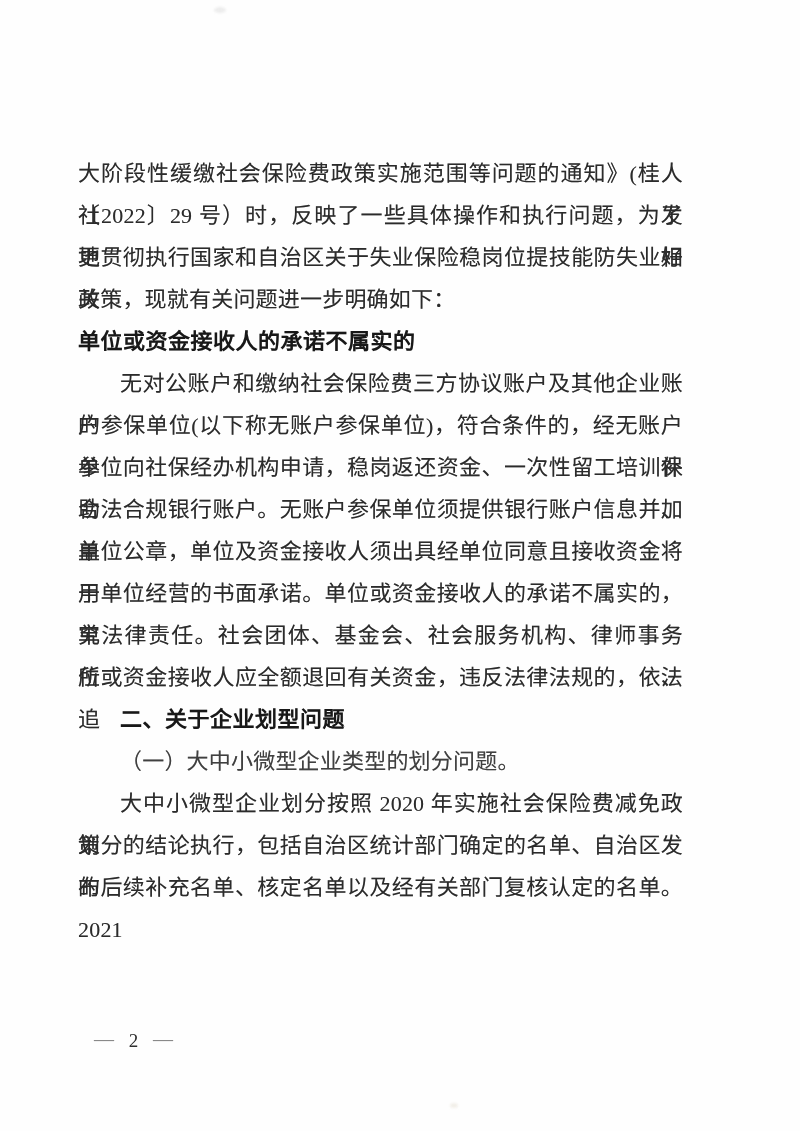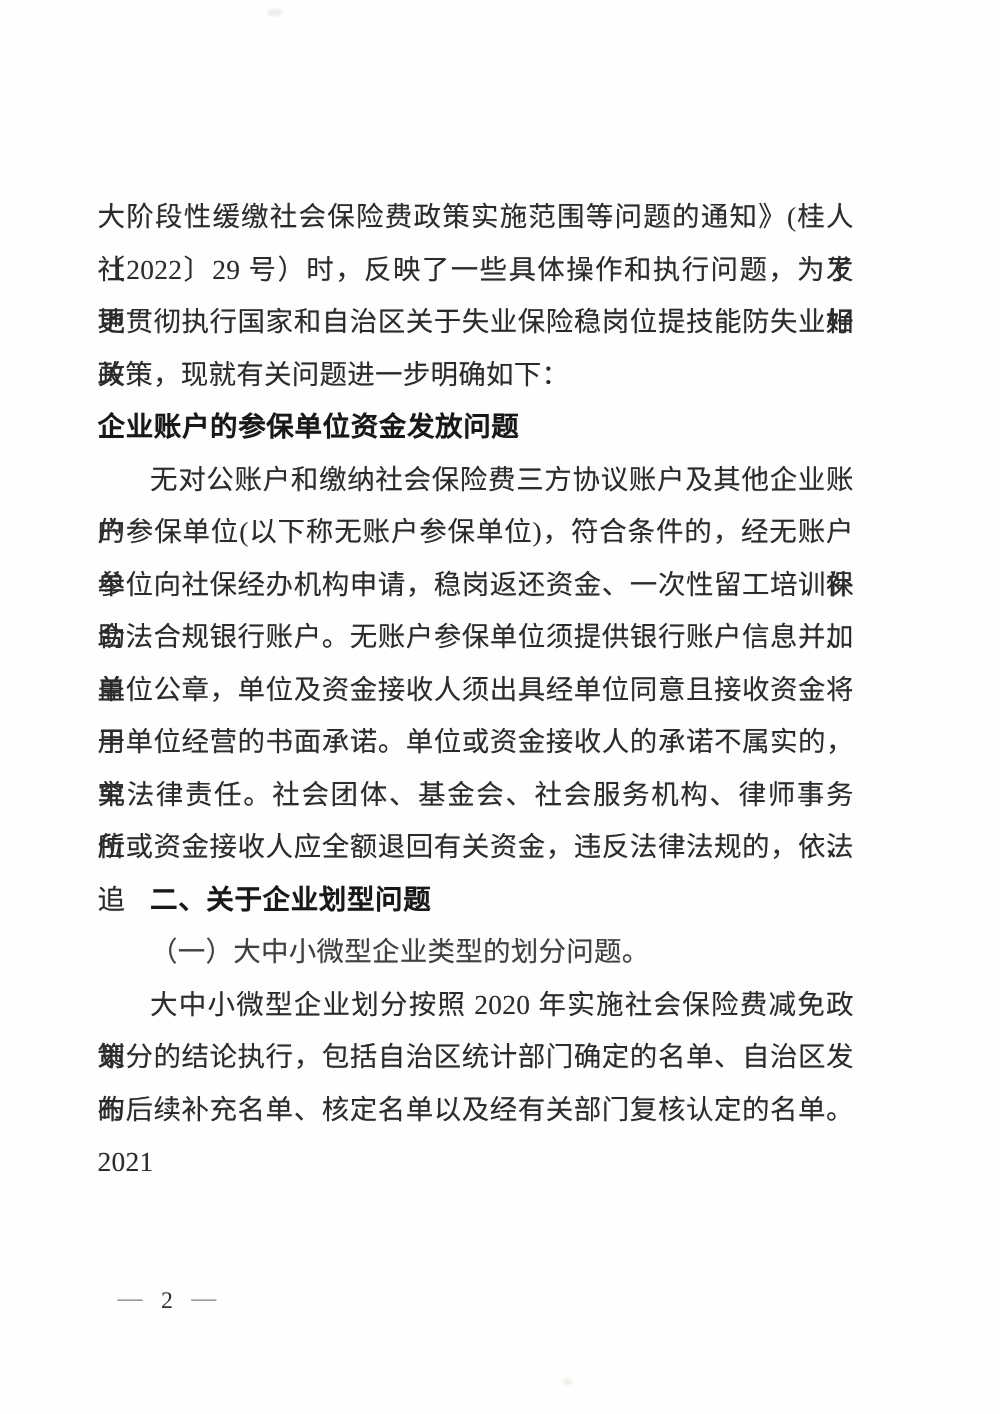--- a/index.html
+++ b/index.html
@@ -90,21 +90,21 @@
 
 <div class="page">
 
   <div class="smudge-top"></div>
 
   <div class="doc" id="doc-lines">
       <div class="line body fill">大阶段性缓缴社会保险费政策实施范围等问题的通知》(桂人社发</div>
       <div class="line body fill">〔2022〕29 号）时，反映了一些具体操作和执行问题，为了更好</div>
       <div class="line body fill">地贯彻执行国家和自治区关于失业保险稳岗位提技能防失业相关</div>
       <div class="line body">政策，现就有关问题进一步明确如下：</div>
-      <div class="line bold">企业账户的参保单位资金发放问题</div>
+      <div class="line bold">单位或资金接收人的承诺不属实的</div>
       <div class="line body indent fill">无对公账户和缴纳社会保险费三方协议账户及其他企业账户</div>
       <div class="line body fill">的参保单位(以下称无账户参保单位)，符合条件的，经无账户参保</div>
       <div class="line body fill">单位向社保经办机构申请，稳岗返还资金、一次性留工培训补助、</div>
       <div class="line body fill">合法合规银行账户。无账户参保单位须提供银行账户信息并加盖</div>
       <div class="line body fill">单位公章，单位及资金接收人须出具经单位同意且接收资金将用</div>
       <div class="line body fill">于单位经营的书面承诺。单位或资金接收人的承诺不属实的，单</div>
       <div class="line body fill">究法律责任。社会团体、基金会、社会服务机构、律师事务所、</div>
       <div class="line body fill">位或资金接收人应全额退回有关资金，违反法律法规的，依法追</div>
       <div class="line bold indent">二、关于企业划型问题</div>
       <div class="line kai indent">（一）大中小微型企业类型的划分问题。</div>

